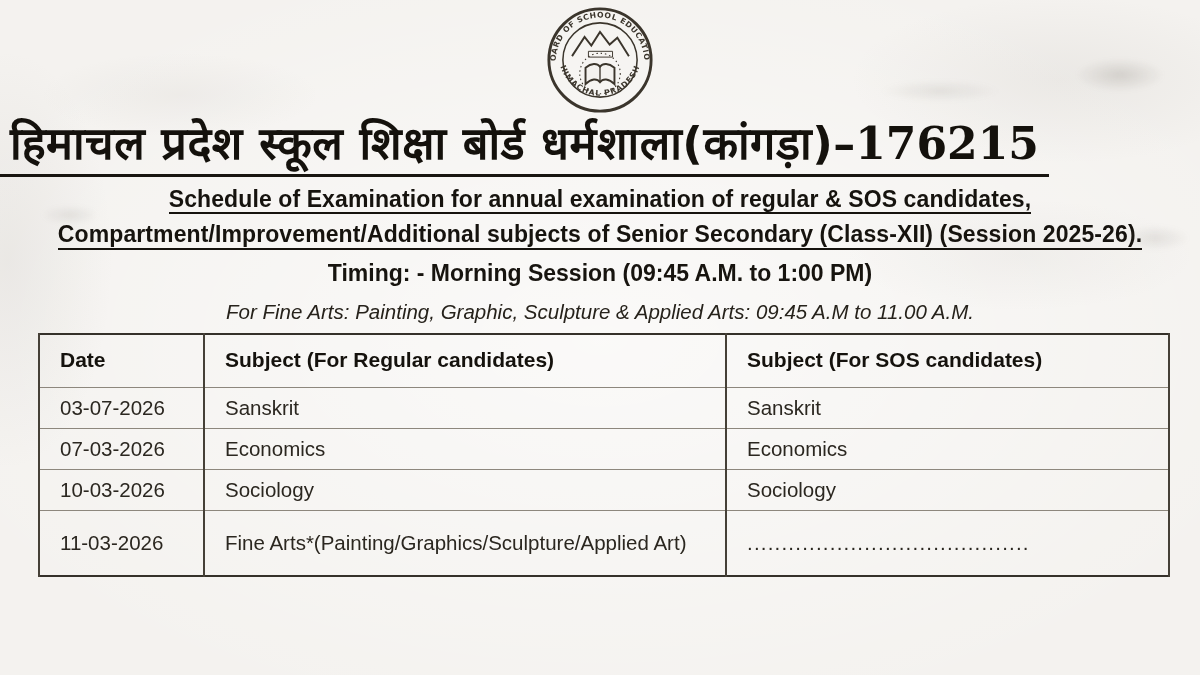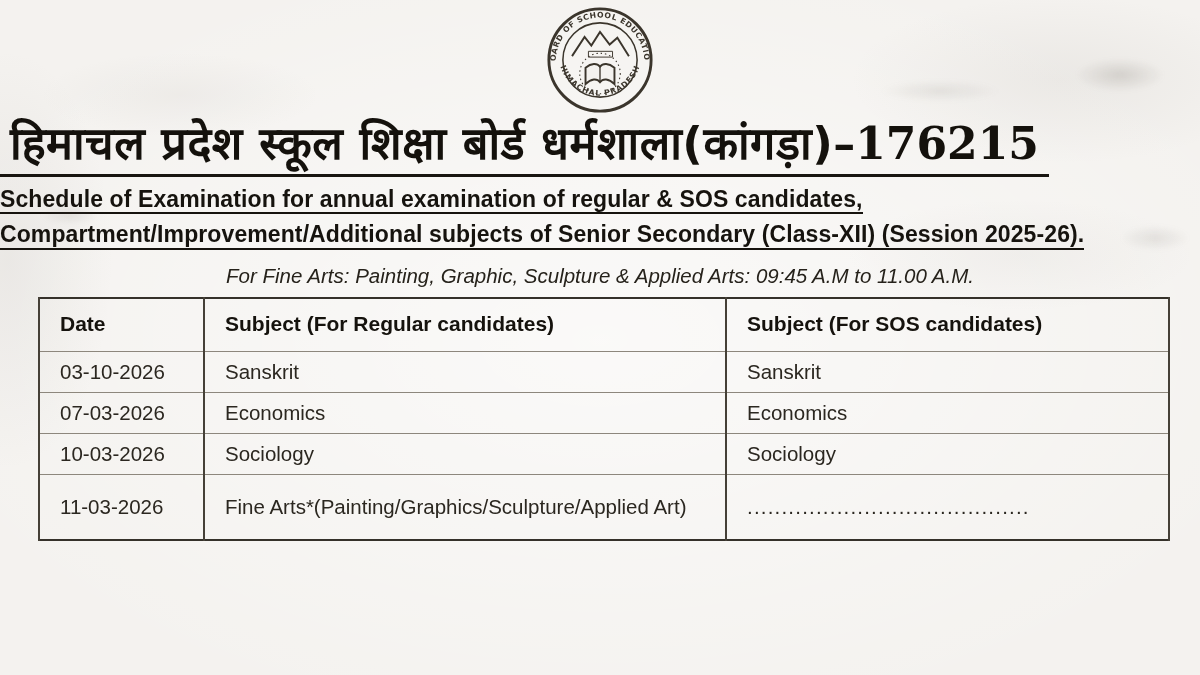--- a/index.html
+++ b/index.html
@@ -53,21 +53,21 @@
     letter-spacing: 0.5px;
     color: #14110c;
   }
   .title-pin {
     font-family: "DejaVu Serif", serif;
     font-weight: bold;
     font-size: 44px;
     color: #14110c;
   }
   .subtitle {
-    text-align: left;
+    text-align: center;
     margin-top: 9px;
     font-size: 23px;
     font-weight: bold;
     color: #16130e;
     letter-spacing: 0.1px;
   }
   .subtitle .u {
     display: inline-block;
     border-bottom: 2.5px solid #16130e;
     padding-bottom: 1px;
@@ -180,39 +180,40 @@
   </div>
 
   <div class="subtitle">
     <span class="u">Schedule of Examination for annual examination of regular &amp; SOS candidates,</span>
   </div>
 
   <div class="subtitle second">
     <span class="u">Compartment/Improvement/Additional subjects of Senior Secondary (Class-XII) (Session 2025-26).</span>
   </div>
 
+  <div class="timing-line">Timing: -  Morning Session (09:45 A.M. to 1:00 PM)</div>
 
   <div class="finearts-line">For Fine Arts: Painting, Graphic, Sculpture &amp; Applied Arts: 09:45 A.M to 11.00 A.M.</div>
 
   <table class="schedule">
     <colgroup>
       <col class="c-date">
         <col class="c-reg">
         <col class="c-sos">
     </colgroup>
     <thead>
       <tr>
         <th>Date</th>
         <th>Subject (For Regular candidates)</th>
         <th>Subject (For SOS candidates)</th>
       </tr>
     </thead>
     <tbody>
         <tr>
-          <td class="date-cell">03-10-2026</td>
+          <td class="date-cell">03-07-2026</td>
           <td class="reg-cell">Sanskrit</td>
           <td class="sos-cell">Sanskrit</td>
         </tr>
         <tr>
           <td class="date-cell">07-03-2026</td>
           <td class="reg-cell">Economics</td>
           <td class="sos-cell">Economics</td>
         </tr>
         <tr>
           <td class="date-cell">10-03-2026</td>

